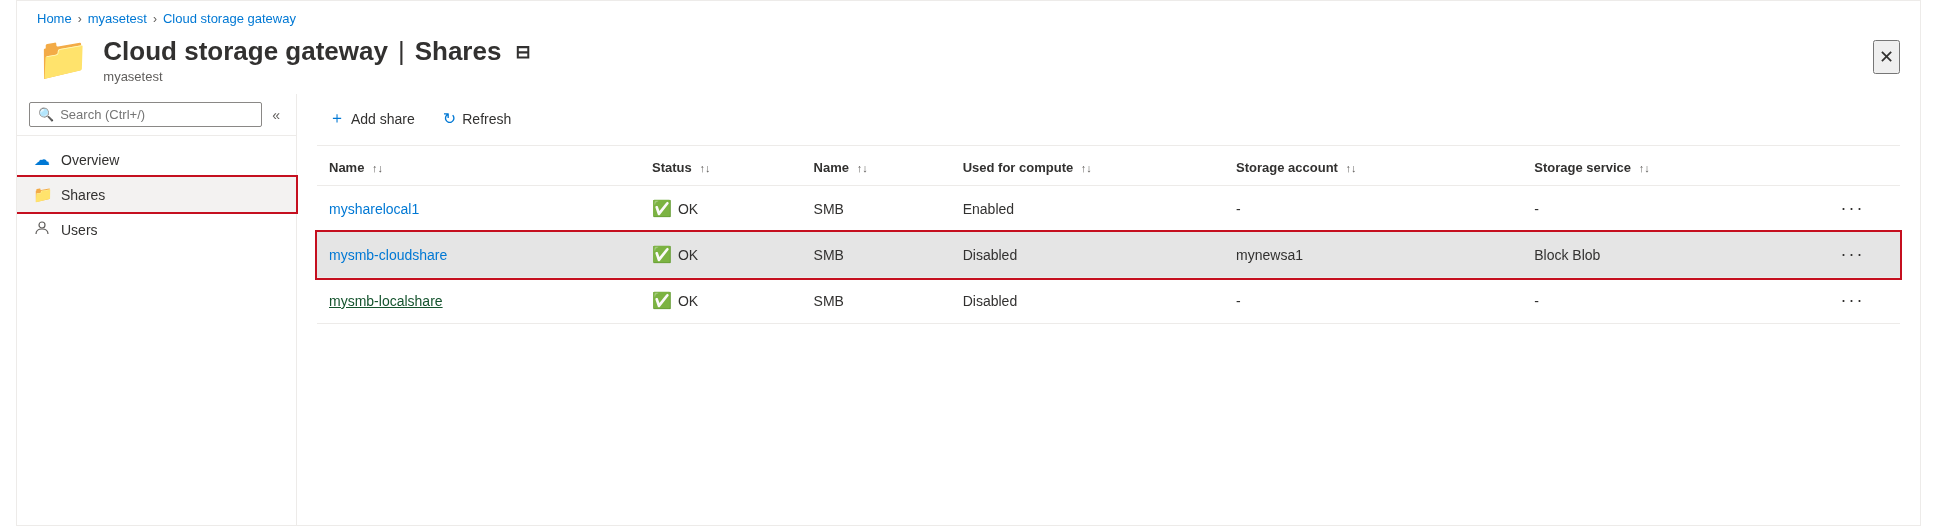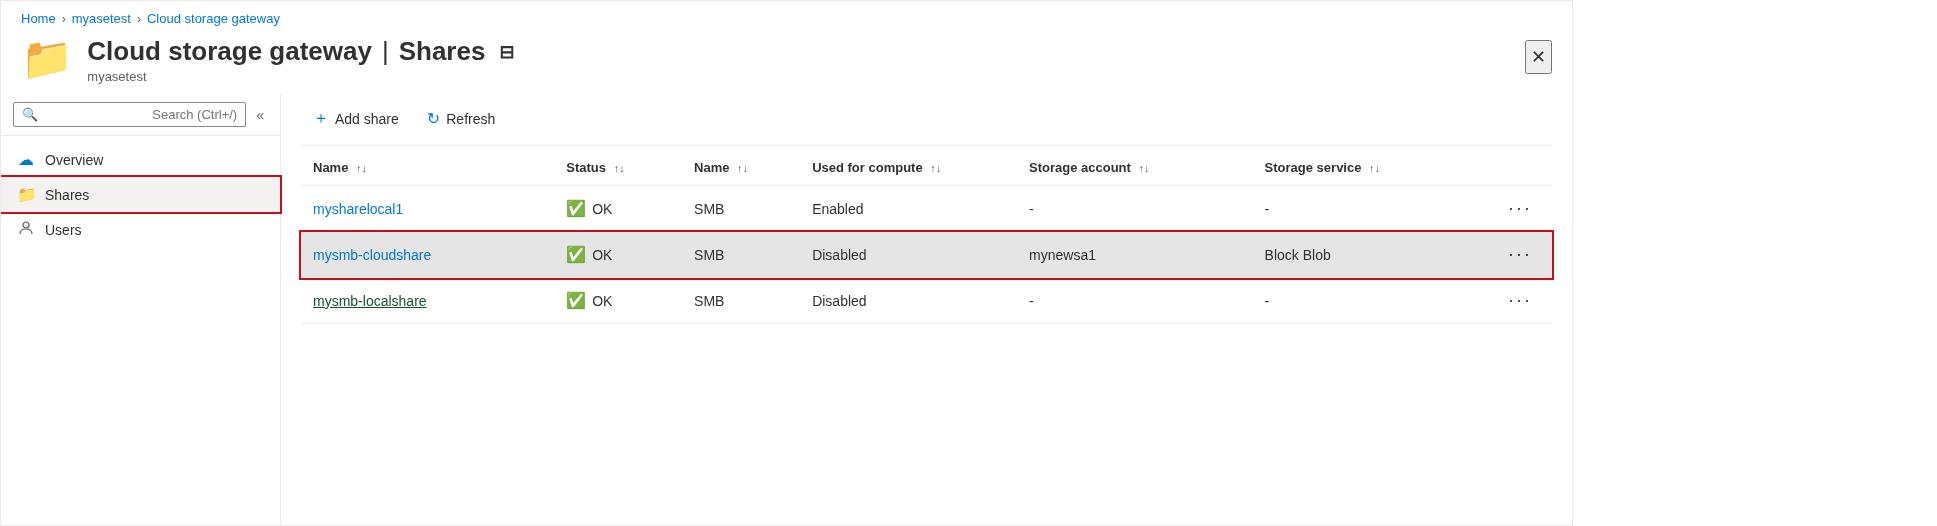--- a/index.html
+++ b/index.html
@@ -4,27 +4,28 @@
   <style>
     * { box-sizing: border-box; margin: 0; padding: 0; }
     body {
       font-family: 'Segoe UI', Arial, sans-serif;
       font-size: 14px;
       background: #fff;
       color: #323130;
     }
 
     .page-wrapper {
-      width: 1573px;
+      width: 1905px;
       height: 526px;
       display: flex;
       flex-direction: column;
       overflow: hidden;
       background: #fff;
       border: 1px solid #edebe9;
+      margin-left: 16px;
     }
 
     
     .breadcrumb {
       padding: 10px 20px 6px 20px;
       display: flex;
       align-items: center;
       gap: 6px;
       font-size: 13px;
     }
@@ -126,21 +127,20 @@
       color: #605e5c;
       font-size: 13px;
     }
     .search-input {
       border: none;
       outline: none;
       font-size: 13px;
       color: #6d28d9;
       background: transparent;
       flex: 1;
-      text-align: right;
     }
     .collapse-btn {
       font-size: 14px;
       color: #605e5c;
       cursor: pointer;
       padding: 4px;
     }
 
     .nav-list {
       list-style: none;

